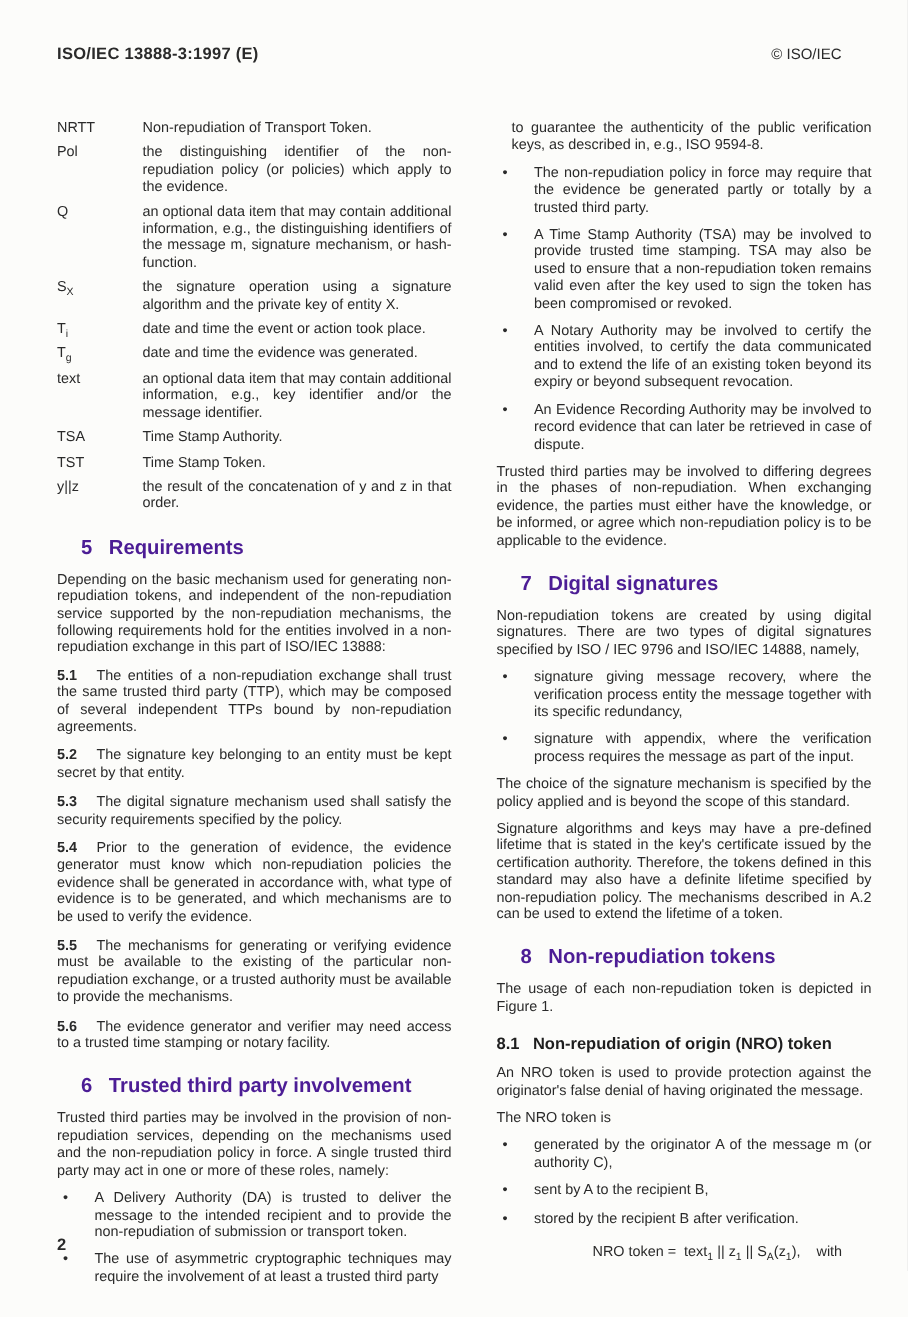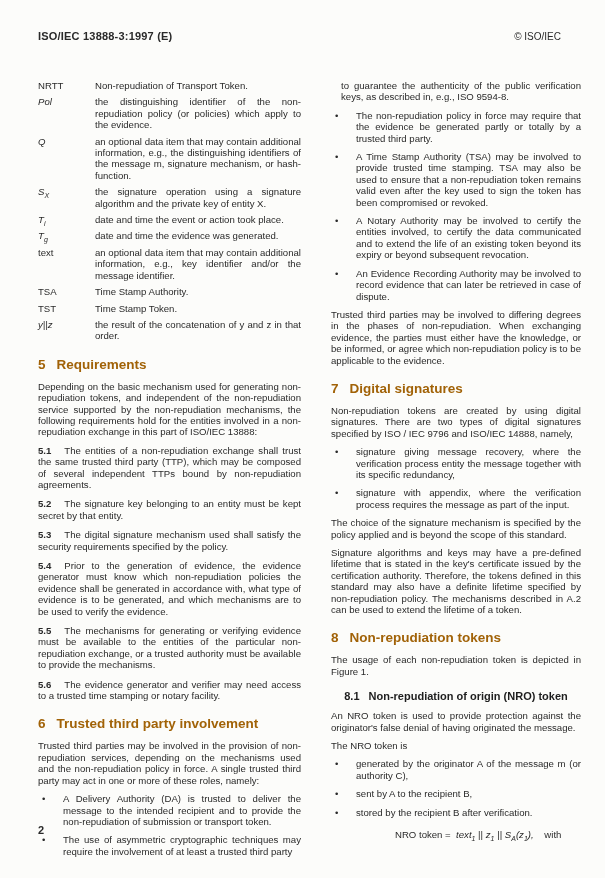--- a/index.html
+++ b/index.html
@@ -14,25 +14,25 @@
   }
   .hdr-left{position:absolute;left:38px;top:30px;font-size:11px;font-weight:bold;letter-spacing:.2px;}
   .hdr-right{position:absolute;right:44px;top:31px;font-size:10px;}
   .col{position:absolute;top:80px;font-size:9.6px;line-height:11.4px;}
   .col-left{left:38px;width:263px;}
   .col-right{left:331px;width:250px;}
   .just{text-align:justify;}
   .def-row{display:flex;margin-bottom:5px;}
   .def-term{width:57px;flex-shrink:0;}
   .def-desc{flex:1;text-align:justify;}
-  .it{font-style:italic;}
+  .it{}
   sub{font-size:7px;line-height:0;}
-  h2{font-size:13.5px;line-height:15px;margin:15px 0 9px 0;font-weight:bold;color:#a16207;}
+  h2{font-size:13.5px;line-height:15px;margin:15px 0 9px 16px;font-weight:bold;color:#4c1d95;}
   h2 .sec-num{margin-right:11px;}
-  h3{font-size:11px;line-height:13px;margin:13px 0 7px 0;font-weight:bold;color:#1e1e1e;text-align:center;}
+  h3{font-size:11px;line-height:13px;margin:13px 0 7px 0;font-weight:bold;color:#1e1e1e;}
   h3 .sec-num{margin-right:9px;}
   p{margin:0 0 7px 0;}
   .clause{margin:0 0 8px 0;}
   .clause-num{font-weight:bold;margin-right:13px;}
   .bullets{margin:0 0 2px 0;}
   .bullet{display:flex;margin:0 0 7px 0;}
   .bullet-dot{width:21px;flex-shrink:0;padding-left:4px;}
   .bullet-text{flex:1;text-align:justify;}
   .cont{padding-left:10px;margin-bottom:7px;}
   .formula{padding-left:64px;margin-top:11px;white-space:nowrap;}
@@ -91,21 +91,21 @@
       </div>
     </div>
 
     <h2><span class="sec-num">5</span><span>Requirements</span></h2>
     <p class="just">Depending on the basic mechanism used for generating non-repudiation tokens, and independent of the non-repudiation service supported by the non-repudiation mechanisms, the following requirements hold for the entities involved in a non-repudiation exchange in this part of ISO/IEC 13888:</p>
 
     <p class="clause just"><span class="clause-num">5.1</span><span>The entities of a non-repudiation exchange shall trust the same trusted third party (TTP), which may be composed of several independent TTPs bound by non-repudiation agreements.</span></p>
     <p class="clause just"><span class="clause-num">5.2</span><span>The signature key belonging to an entity must be kept secret by that entity.</span></p>
     <p class="clause just"><span class="clause-num">5.3</span><span>The digital signature mechanism used shall satisfy the security requirements specified by the policy.</span></p>
     <p class="clause just"><span class="clause-num">5.4</span><span>Prior to the generation of evidence, the evidence generator must know which non-repudiation policies the evidence shall be generated in accordance with, what type of evidence is to be generated, and which mechanisms are to be used to verify the evidence.</span></p>
-    <p class="clause just"><span class="clause-num">5.5</span><span>The mechanisms for generating or verifying evidence must be available to the entities of the particular non-repudiation exchange, or a trusted authority must be available to provide the mechanisms.</span></p>
+    <p class="clause just"><span class="clause-num">5.5</span><span>The mechanisms for generating or verifying evidence must be available to the existing of the particular non-repudiation exchange, or a trusted authority must be available to provide the mechanisms.</span></p>
     <p class="clause just"><span class="clause-num">5.6</span><span>The evidence generator and verifier may need access to a trusted time stamping or notary facility.</span></p>
 
     <h2><span class="sec-num">6</span><span>Trusted third party involvement</span></h2>
     <p class="just">Trusted third parties may be involved in the provision of non-repudiation services, depending on the mechanisms used and the non-repudiation policy in force. A single trusted third party may act in one or more of these roles, namely:</p>
 
     <div class="bullets">
       <div class="bullet">
         <span class="bullet-dot">•</span>
         <span class="bullet-text">A Delivery Authority (DA) is trusted to deliver the message to the intended recipient and to provide the non-repudiation of submission or transport token.</span>
       </div>

